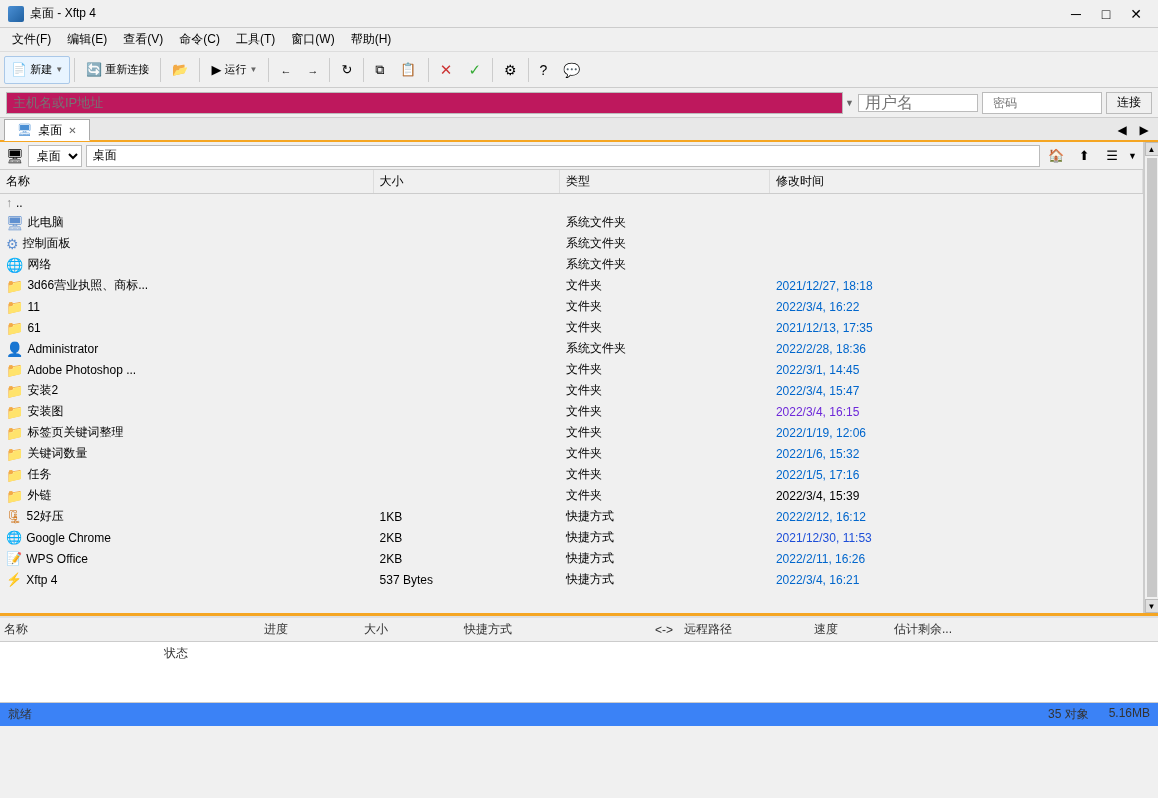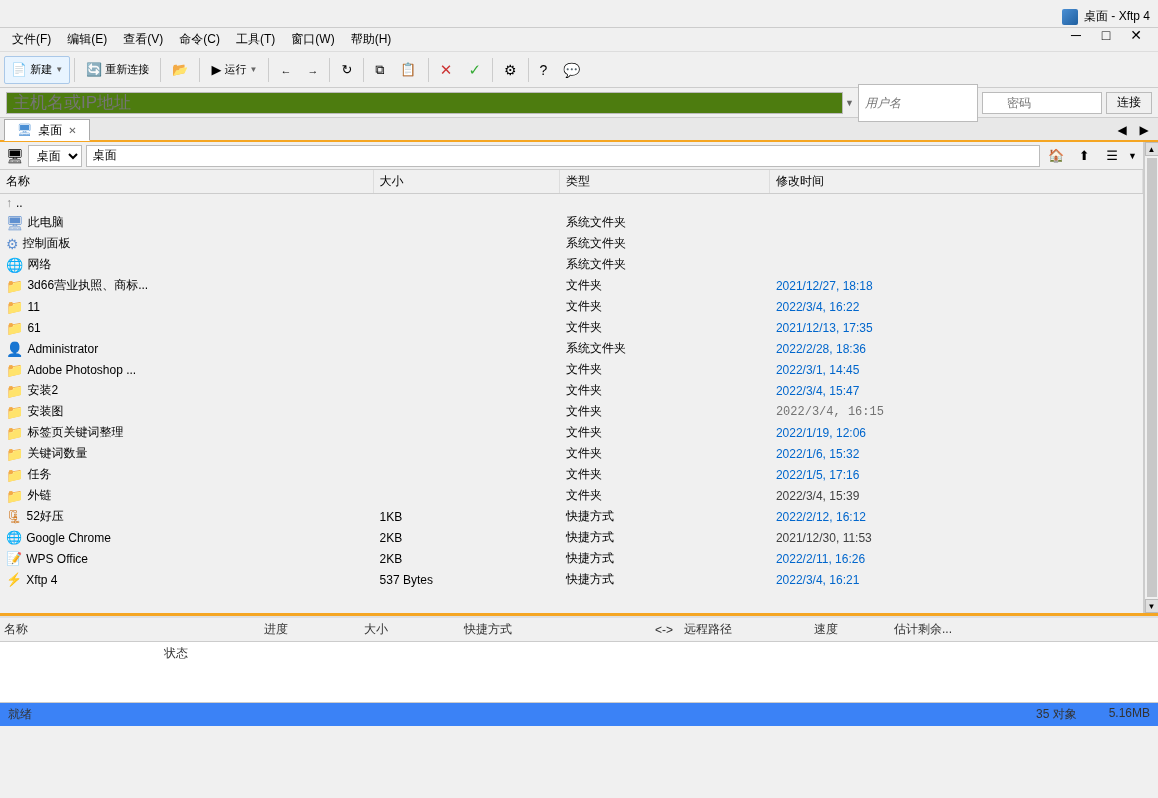--- a/index.html
+++ b/index.html
@@ -1,40 +1,40 @@
 <!DOCTYPE html>
 <html><head>
   <meta charset="utf-8">
   <style>
     * { margin: 0; padding: 0; box-sizing: border-box; }
     body { font-family: 'Microsoft YaHei', SimSun, Arial, sans-serif; font-size: 12px; background: #f0f0f0; width: 1158px; height: 798px; overflow: hidden; }
 
     
-    .title-bar { background: #f0f0f0; height: 28px; display: flex; align-items: flex-end; justify-content: space-between; padding: 8px 8px; border-bottom: 1px solid #ccc; flex-direction: column; }
+    .title-bar { background: #f0f0f0; height: 28px; display: flex; align-items: center; justify-content: space-between; padding: 2px 8px; border-bottom: 1px solid #ccc; }
     .title-bar-left { display: flex; align-items: center; gap: 6px; }
     .title-icon { width: 16px; height: 16px; background: #4a90d9; border-radius: 2px; }
     .title-text { font-size: 12px; color: #000; }
     .title-controls { display: flex; gap: 2px; }
     .title-btn { width: 28px; height: 20px; border: none; background: transparent; cursor: pointer; font-size: 14px; display: flex; align-items: center; justify-content: center; }
 
     
     .menu-bar { background: #f0f0f0; height: 24px; display: flex; align-items: center; padding: 0 4px; border-bottom: 1px solid #ddd; }
     .menu-item { padding: 2px 8px; cursor: pointer; font-size: 12px; color: #000; }
 
     
     .toolbar { background: #f0f0f0; height: 36px; display: flex; align-items: center; padding: 0 4px; border-bottom: 1px solid #ccc; gap: 2px; }
     .tool-btn { height: 28px; padding: 2px 6px; border: 1px solid transparent; background: transparent; cursor: pointer; display: flex; align-items: center; gap: 3px; font-size: 11px; border-radius: 2px; }
     .tool-btn-new { background: #e8f4ff; border: 1px solid #aac8e8; }
     .tool-separator { width: 1px; height: 24px; background: #ccc; margin: 0 2px; }
 
     
     .conn-bar { background: #f0f0f0; height: 30px; display: flex; align-items: center; padding: 2px 6px; gap: 4px; border-bottom: 1px solid #ccc; }
-    .conn-host { flex: 1; height: 22px; border: 1px solid #bbb; padding: 0 6px; font-size: 17px; background: #4d7c0f; }
-    .conn-user { width: 120px; height: 38px; border: 1px solid #bbb; padding: 0 6px; font-size: 12px; background: white; font-style: italic; }
-    .conn-pass { width: 120px; height: 22px; border: 1px solid #bbb; padding: 0 24px; font-size: 12px; background: white; }
+    .conn-host { flex: 1; height: 22px; border: 1px solid #bbb; padding: 0 6px; font-size: 13px; background: #be185d; }
+    .conn-user { width: 120px; height: 18px; border: 1px solid #bbb; padding: 0 6px; font-size: 16px; background: white; }
+    .conn-pass { width: 120px; height: 22px; border: 1px solid #bbb; padding: 0 10px; font-size: 12px; background: white; }
     .conn-btn { height: 22px; padding: 0 10px; background: #f0f0f0; border: 1px solid #bbb; cursor: pointer; font-size: 12px; }
 
     
     .tabs-bar { background: #e8e8e8; height: 24px; display: flex; align-items: flex-end; padding: 0 4px; border-bottom: 2px solid #f5a623; }
     .tab-item { height: 22px; padding: 0 12px; background: #d0d8e8; border: 1px solid #aaa; border-bottom: none; cursor: pointer; display: flex; align-items: center; gap: 6px; font-size: 12px; margin-right: 2px; }
     .tab-item.active { background: white; border-bottom: 1px solid white; position: relative; top: 1px; }
     .tab-close { font-size: 10px; cursor: pointer; color: #666; }
     .tab-nav { margin-left: auto; display: flex; gap: 2px; }
     .tab-nav-btn { width: 20px; height: 20px; background: transparent; border: none; cursor: pointer; display: flex; align-items: center; justify-content: center; font-size: 12px; }
     .file-panel-header { height: 28px; background: #f0f0f0; display: flex; align-items: center; padding: 0 6px; border-bottom: 1px solid #ccc; gap: 4px; }
@@ -64,21 +64,21 @@
     .transfer-col-local { width: 180px; }
     .transfer-col-arrow { width: 40px; text-align: center; }
     .transfer-col-remote { width: 130px; }
     .transfer-col-speed { width: 80px; }
     .transfer-col-remain { flex: 1; }
     .transfer-content { height: 60px; background: white; }
 
     
     .status-bar { background: #3b82f6; height: 24px; border-top: 1px solid #ccc; display: flex; align-items: center; padding: 0 8px; justify-content: space-between; }
     .status-left { font-size: 12px; color: #333; }
-    .status-right { font-size: 12px; color: #333; display: flex; gap: 32px; margin-left: 12px; }
+    .status-right { font-size: 12px; color: #333; display: flex; gap: 20px; margin-left: 12px; }
 
     
     .main-area { display: flex; flex-direction: column; height: 560px; }
     .panels-area { display: flex; flex: 1; }
     .local-panel { flex: 1; display: flex; flex-direction: column; border-right: 1px solid #ccc; }
 
     
     ::-webkit-scrollbar { width: 14px; }
     ::-webkit-scrollbar-track { background: #f0f0f0; }
     ::-webkit-scrollbar-thumb { background: #c0c0c0; border: 2px solid #f0f0f0; }
@@ -293,21 +293,21 @@
             <tr>
               <td><span class="file-icon"><span class="icon-folder">📁</span> 安装2</span></td>
               <td></td>
               <td>文件夹</td>
               <td style="color:#0066cc;">2022/3/4, 15:47</td>
             </tr>
             <tr>
               <td><span class="file-icon"><span class="icon-folder">📁</span> 安装图</span></td>
               <td></td>
               <td>文件夹</td>
-              <td style="color:#737373;font-family:Liberation Mono, monospace;">2022/3/4, 16:15</td>
+              <td style="color:#6d28d9;">2022/3/4, 16:15</td>
             </tr>
             <tr>
               <td><span class="file-icon"><span class="icon-folder">📁</span> 标签页关键词整理</span></td>
               <td></td>
               <td>文件夹</td>
               <td style="color:#0066cc;">2022/1/19, 12:06</td>
             </tr>
             <tr>
               <td><span class="file-icon"><span class="icon-folder">📁</span> 关键词数量</span></td>
               <td></td>
@@ -317,34 +317,34 @@
             <tr>
               <td><span class="file-icon"><span class="icon-folder">📁</span> 任务</span></td>
               <td></td>
               <td>文件夹</td>
               <td style="color:#0066cc;">2022/1/5, 17:16</td>
             </tr>
             <tr>
               <td><span class="file-icon"><span class="icon-folder">📁</span> 外链</span></td>
               <td></td>
               <td>文件夹</td>
-              <td style="color:#404040;">2022/3/4, 15:39</td>
+              <td style="color:#000000;">2022/3/4, 15:39</td>
             </tr>
 
             <tr>
               <td><span class="file-icon"><span style="font-size:13px; color:#cc6600;">🗜</span> 52好压</span></td>
               <td>1KB</td>
               <td>快捷方式</td>
               <td style="color:#0066cc;">2022/2/12, 16:12</td>
             </tr>
             <tr>
               <td><span class="file-icon"><span style="font-size:13px; color:#4285f4;">🌐</span> Google Chrome</span></td>
               <td>2KB</td>
               <td>快捷方式</td>
-              <td style="color:#404040;">2021/12/30, 11:53</td>
+              <td style="color:#1d4ed8;">2021/12/30, 11:53</td>
             </tr>
             <tr>
               <td><span class="file-icon"><span style="font-size:13px; color:#cc0000;">📝</span> WPS Office</span></td>
               <td>2KB</td>
               <td>快捷方式</td>
               <td style="color:#0066cc;">2022/2/11, 16:26</td>
             </tr>
             <tr>
               <td><span class="file-icon"><span style="font-size:13px; color:#4a8fd4;">⚡</span> Xftp 4</span></td>
               <td>537 Bytes</td>

